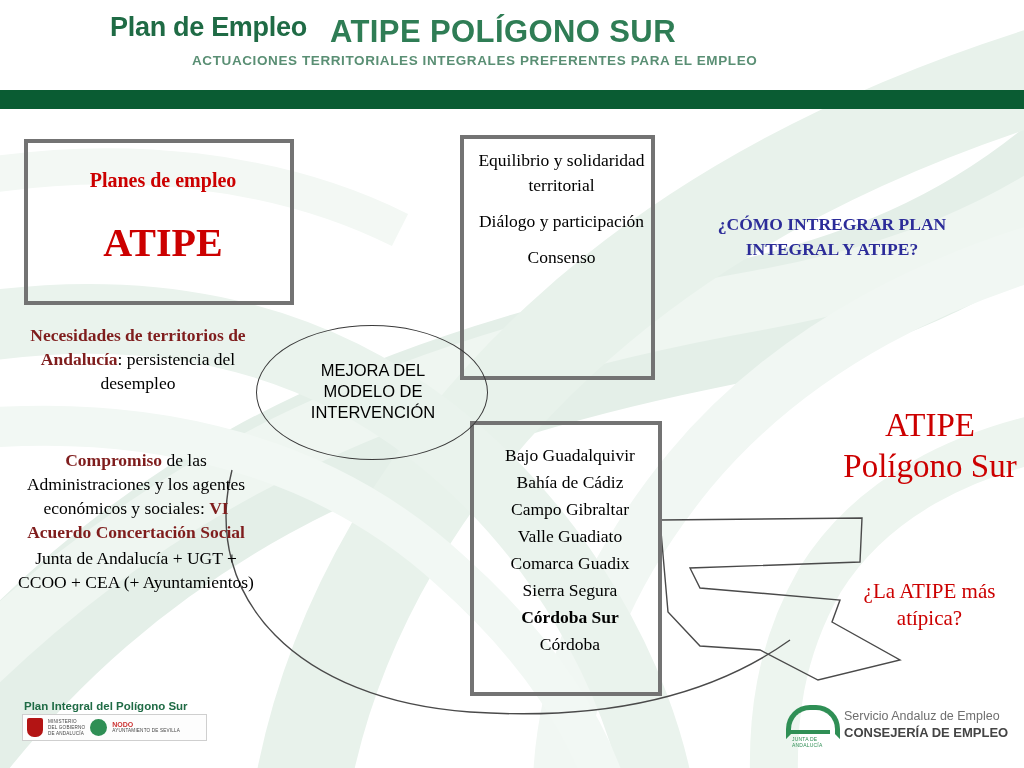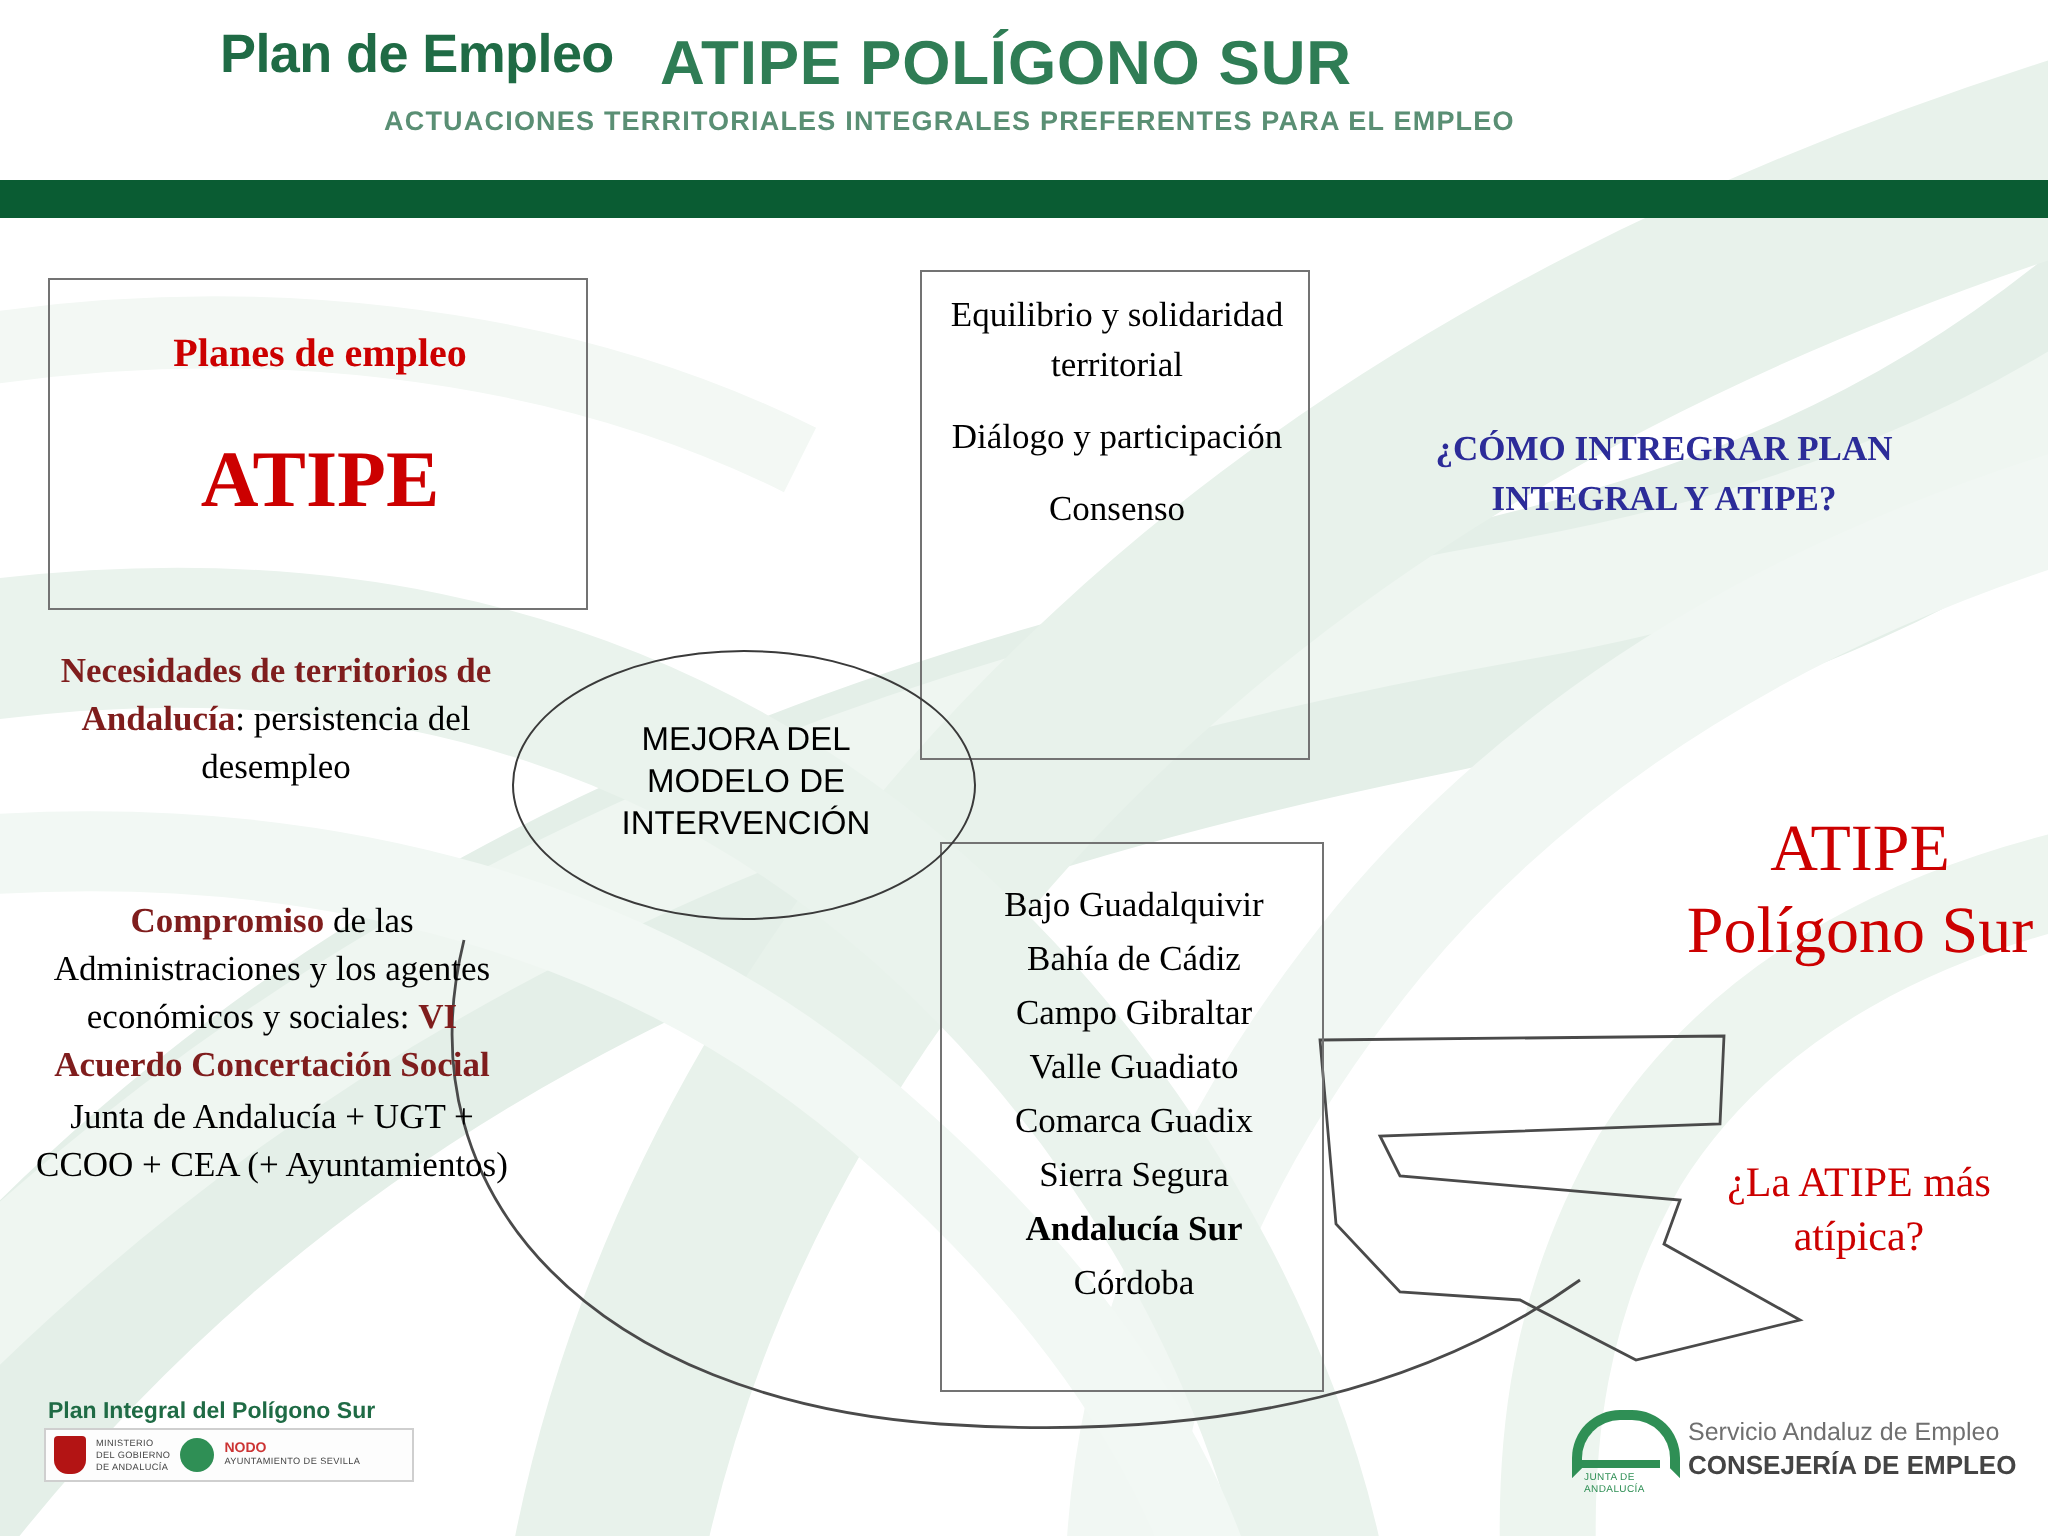--- a/index.html
+++ b/index.html
@@ -71,21 +71,21 @@
     top: 90px;
     width: 1024px;
     height: 19px;
     background: #0a5c33;
     z-index: 4;
   }
 
   
   .box {
     position: absolute;
-    border: 1px solid #737373;
+    border: 4px solid #737373;
     background: transparent;
     box-sizing: border-box;
     z-index: 3;
   }
 
   #box-planes {
     left: 24px;
     top: 139px;
     width: 270px;
     height: 166px;
@@ -409,21 +409,21 @@
   </div>
 
   <div class="box" id="box-territorios">
     <div class="territorios-list">
       <p>Bajo Guadalquivir</p>
       <p>Bahía de Cádiz</p>
       <p>Campo Gibraltar</p>
       <p>Valle Guadiato</p>
       <p>Comarca Guadix</p>
       <p>Sierra Segura</p>
-      <p class="bold">Andalucía Sur</p>
+      <p class="bold">Córdoba Sur</p>
       <p>Córdoba</p>
     </div>
   </div>
 
   <div id="ellipse-mejora">
     <div class="label">
       <div>MEJORA DEL</div>
       <div>MODELO DE</div>
       <div>INTERVENCIÓN</div>
     </div>

